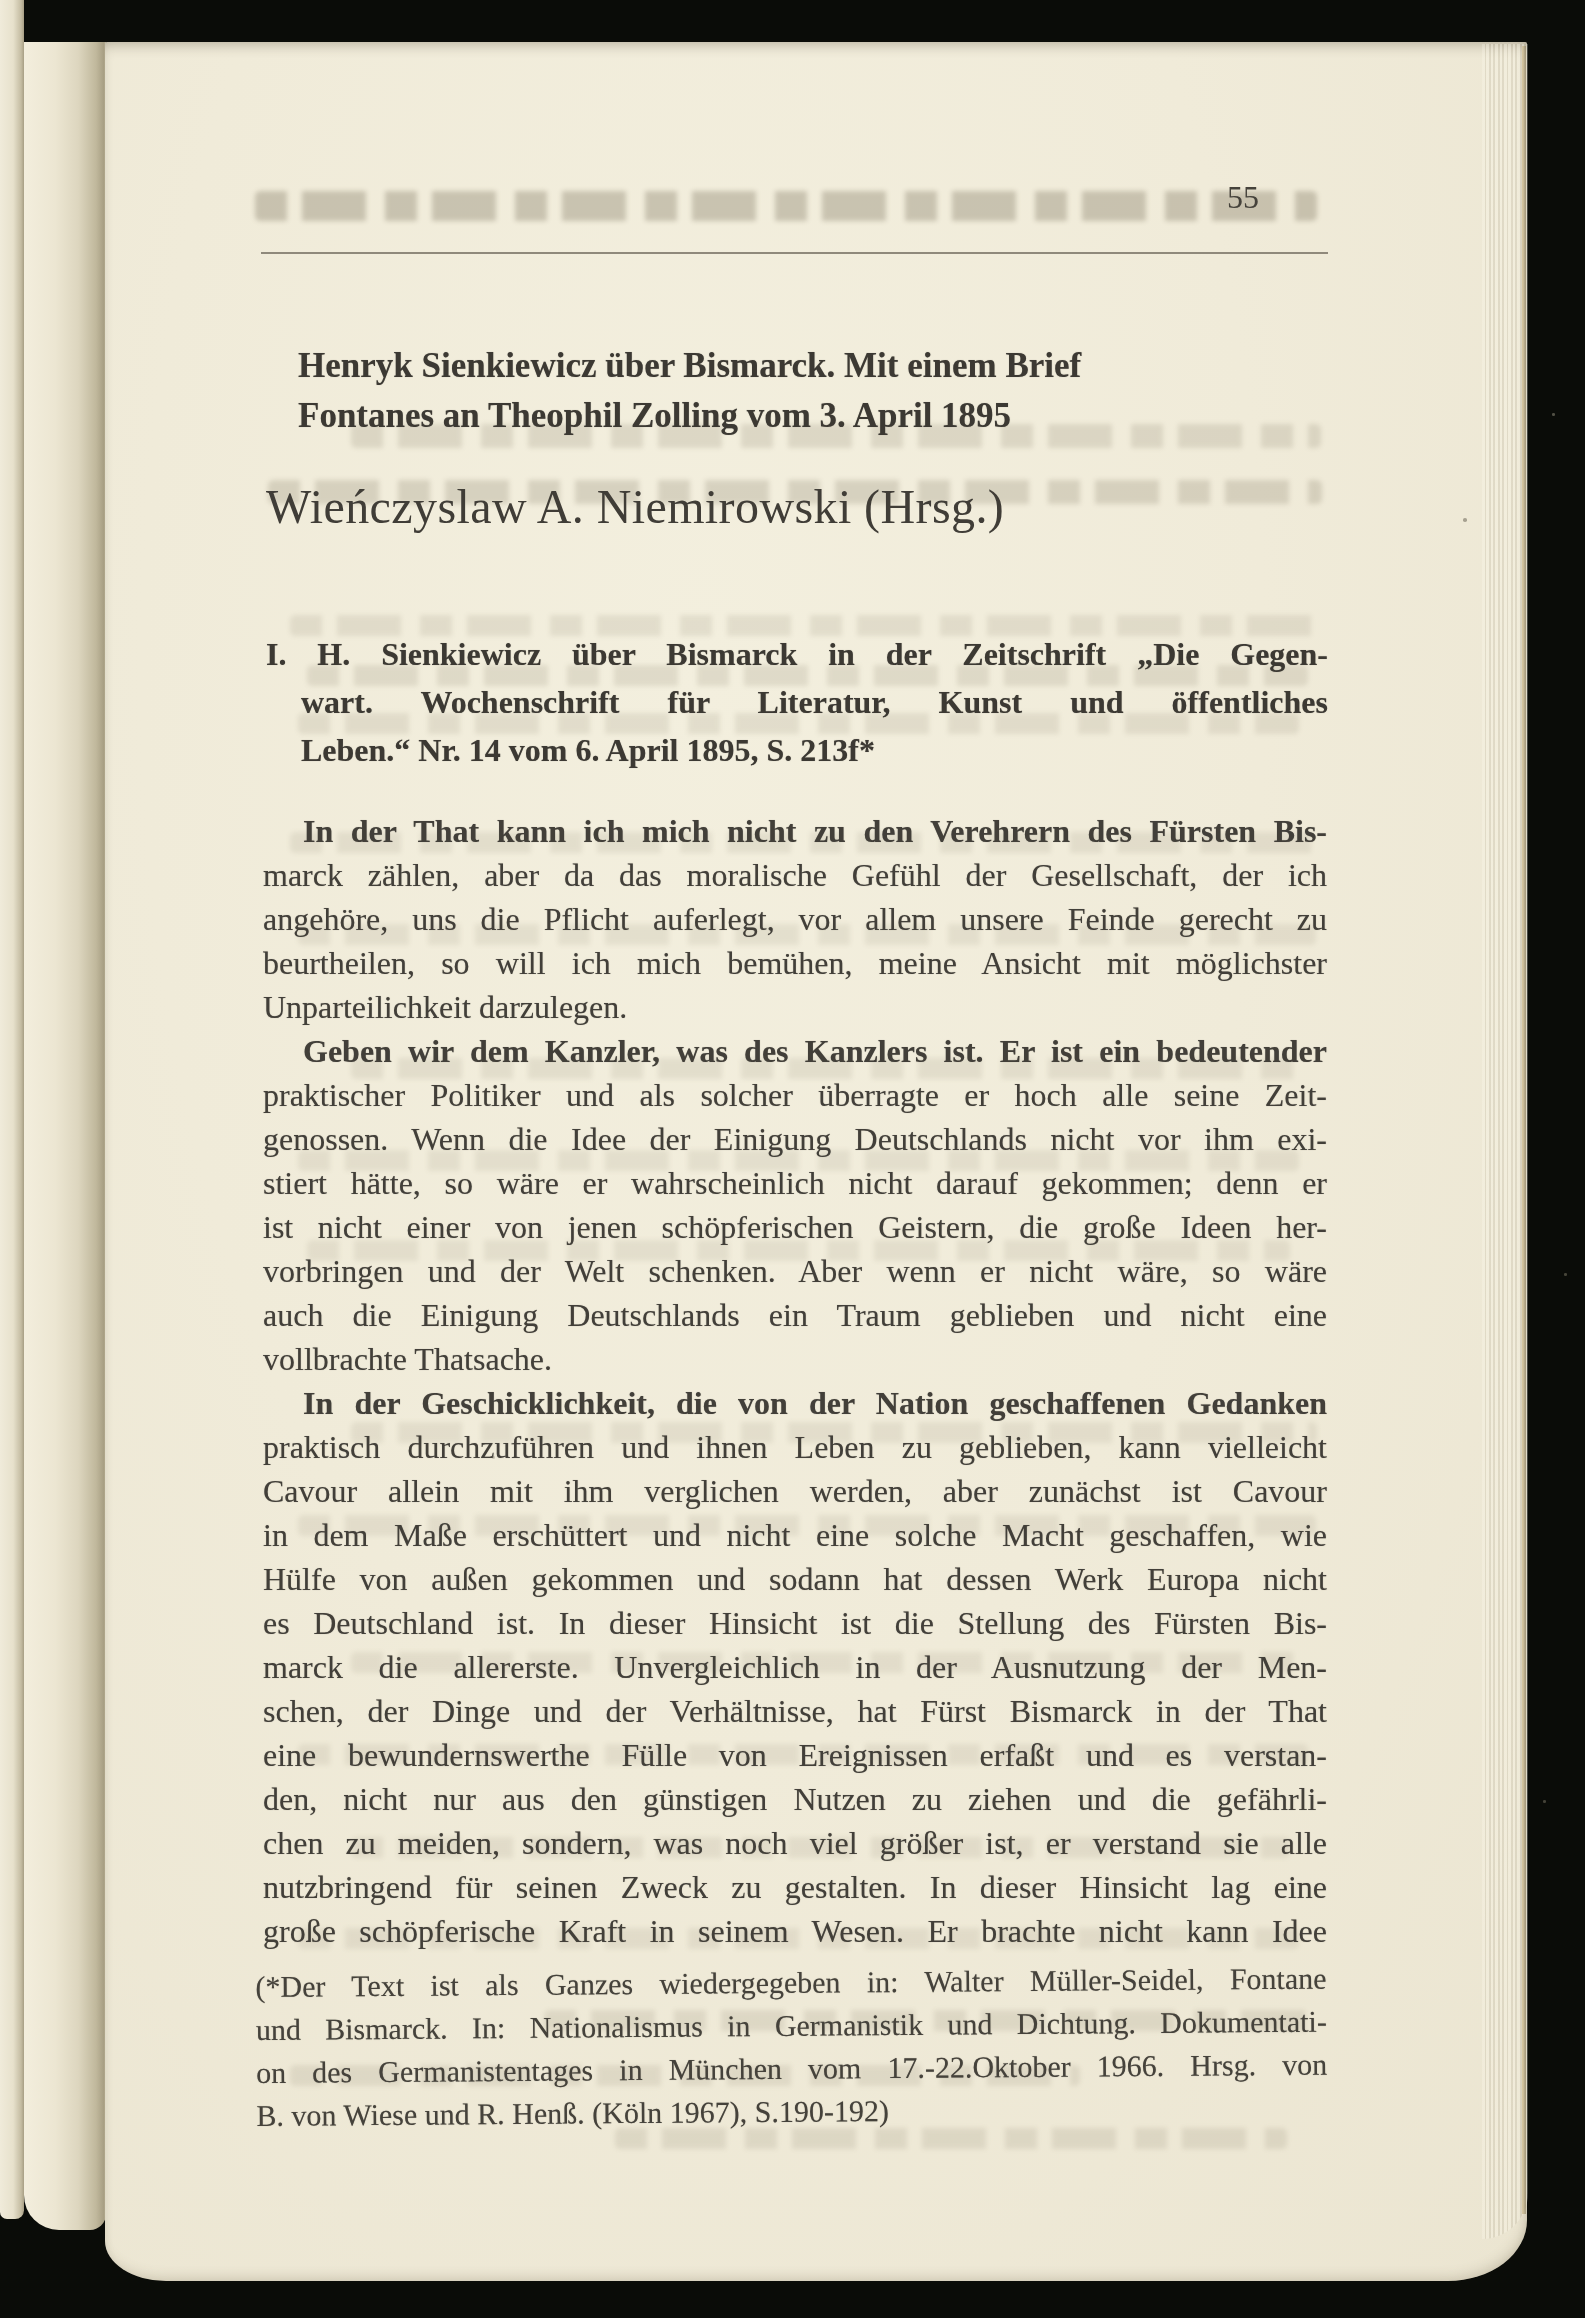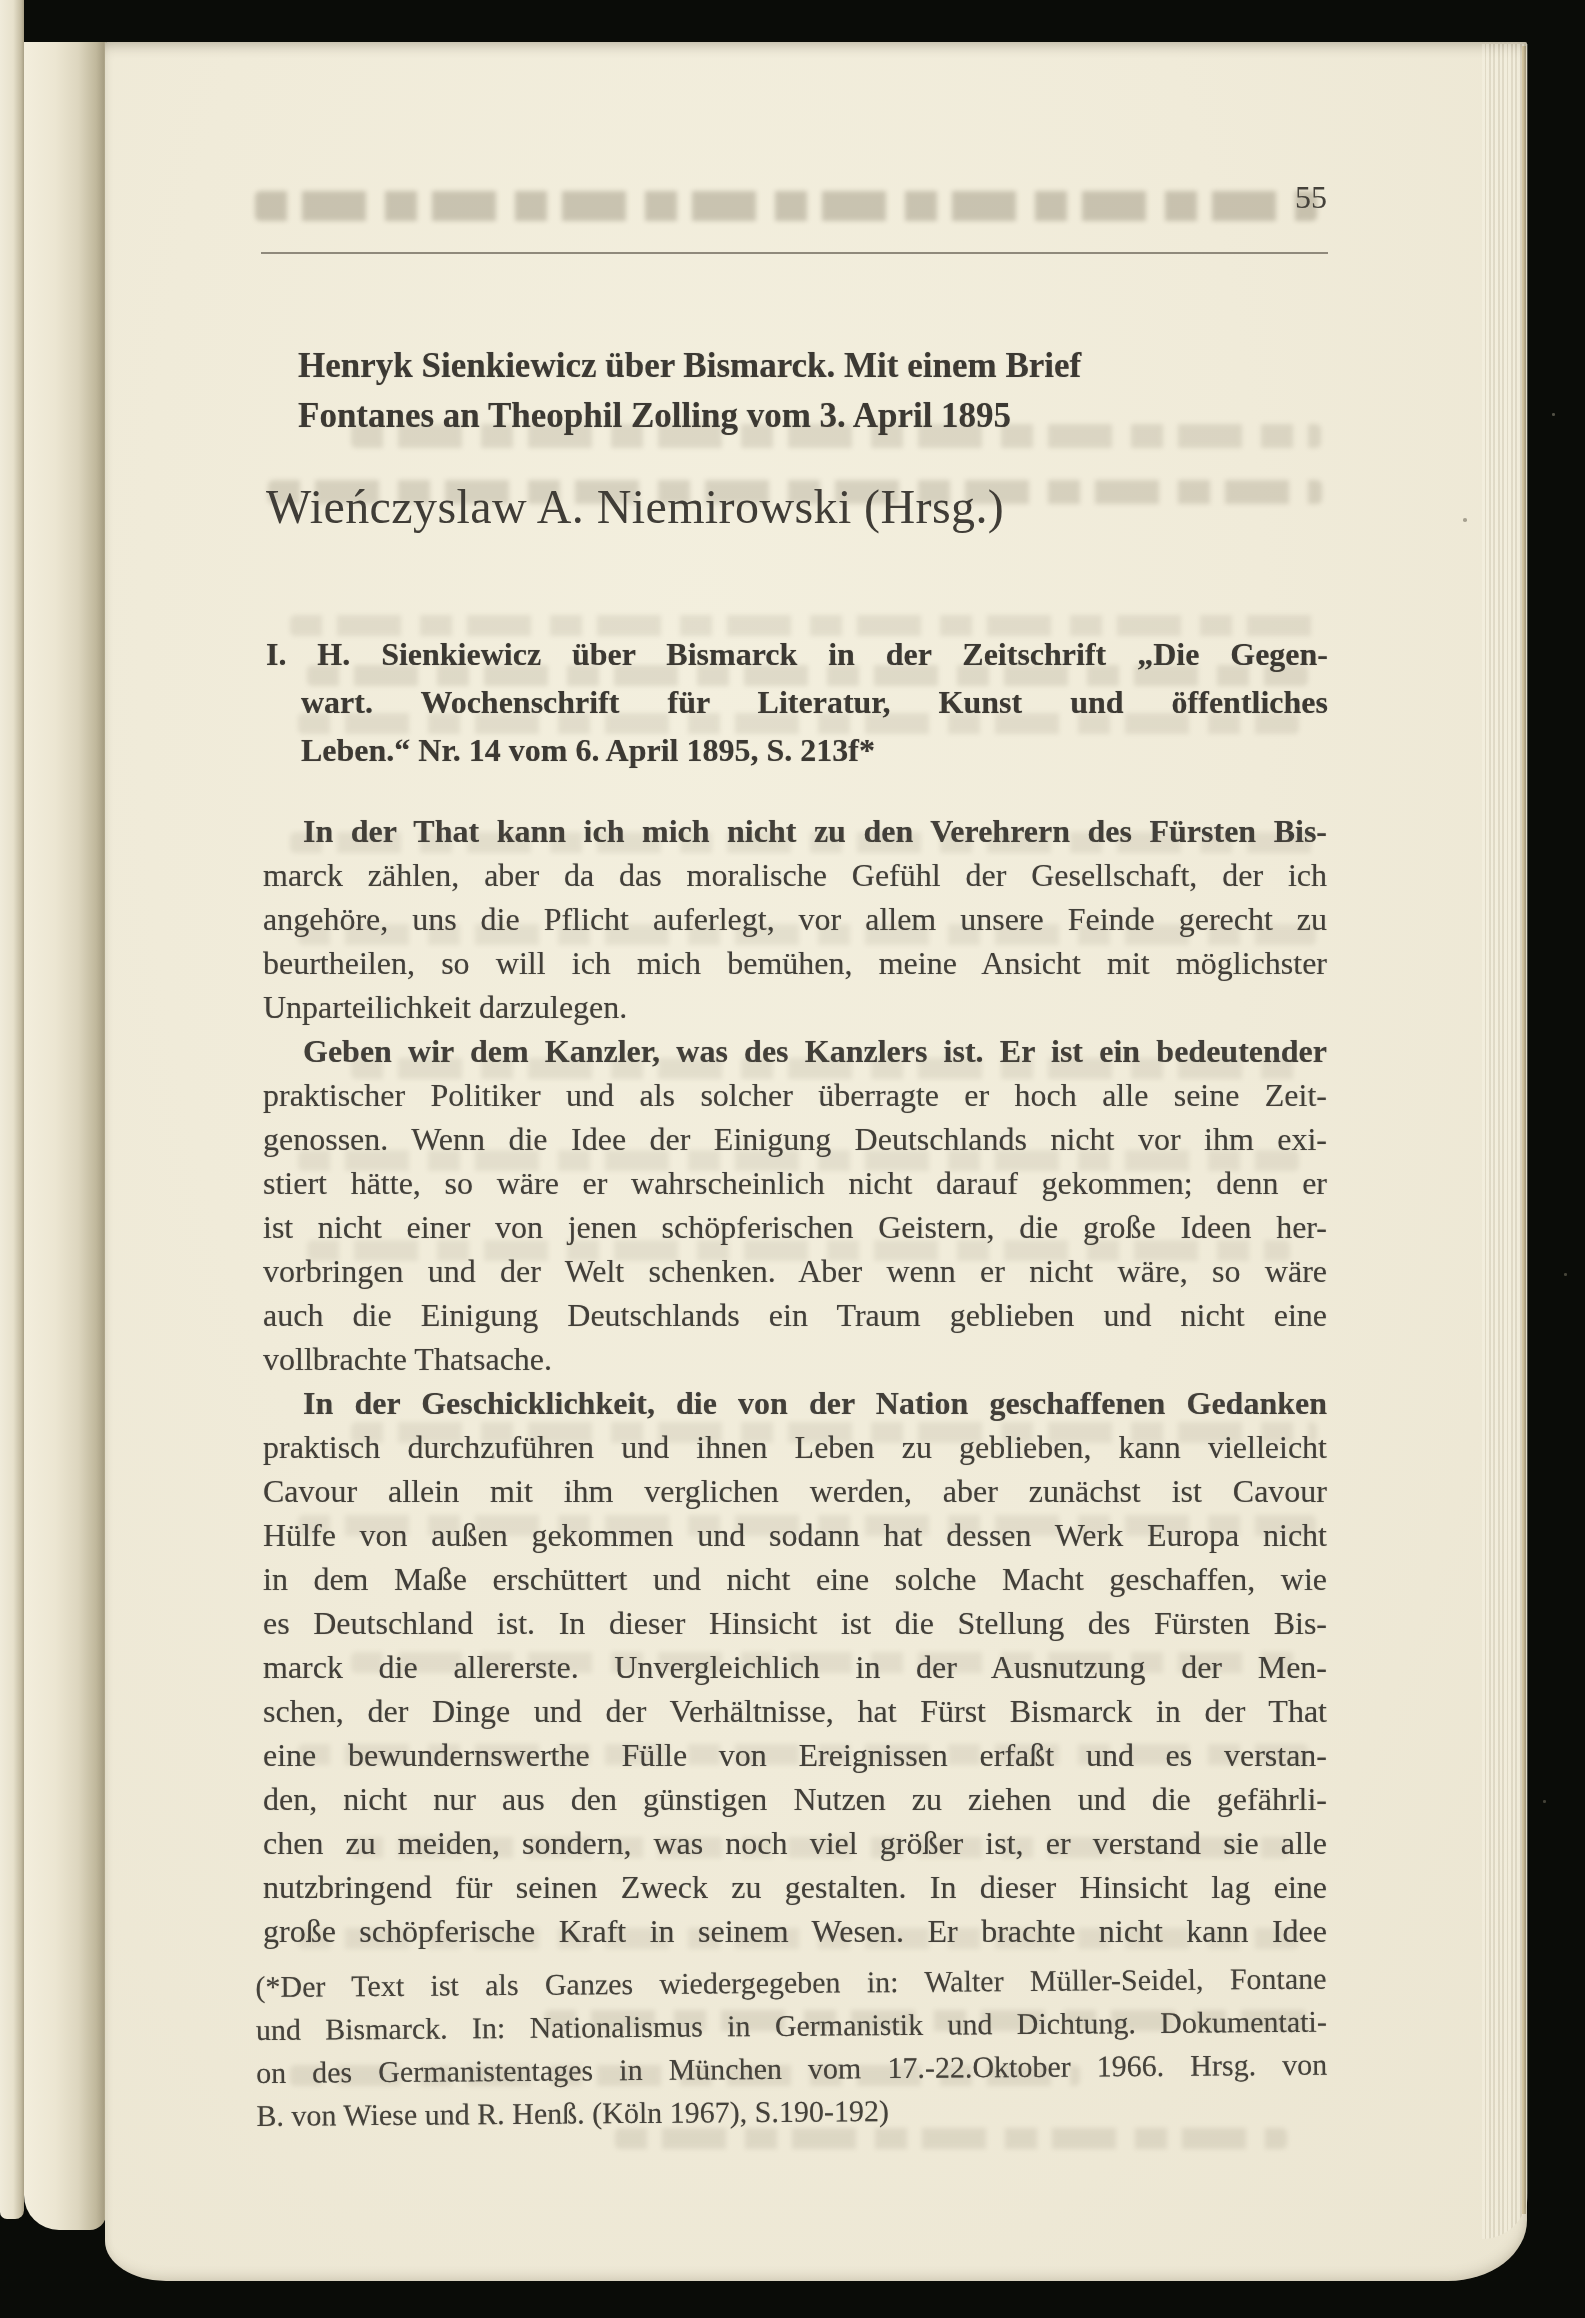--- a/index.html
+++ b/index.html
@@ -18,21 +18,21 @@
         background:radial-gradient(ellipse at 42% 28%,#f3efde 0%,#f0ebd9 48%,#ebe5d1 100%);
         border-radius:1.8px 1.8px 79px 61px / 1.8px 1.8px 61px 40px;
         box-shadow:inset 0 8px 14px -6.1px rgba(55,45,25,.33), inset -3.5px -7px 12.3px -5.3px rgba(90,80,55,.25);}
   
   .stack{position:absolute;left:1482px;top:44px;width:46px;height:2195px;
         background:repeating-linear-gradient(90deg,rgba(255,252,240,.25) 0 2.6px,rgba(120,110,85,.12) 2.6px 4.4px);
         border-radius:0 0 53px 0;}
   .edge-line{position:absolute;left:1522px;top:46px;width:4.4px;height:2168px;
         background:linear-gradient(90deg,rgba(214,198,156,.9),rgba(120,105,70,.5));}
   .txt{position:absolute;z-index:3;}
-  .pageno{left:1227px;top:177px;width:100px;text-align:right;font-size:32px;line-height:40px;color:#45423b;}
+  .pageno{left:1227px;top:177px;width:100px;text-align:left;font-size:32px;line-height:40px;color:#45423b;}
   .rule{position:absolute;left:261px;top:252px;width:1067px;height:1.8px;background:#8f897b;z-index:3;}
   .title{left:266px;top:341px;width:1073px;font-weight:bold;font-size:35px;line-height:50px;color:#3c3933;margin-left:32px;}
   .editor{left:266px;top:485px;width:1073px;font-size:48px;line-height:44px;letter-spacing:0.4px;color:#403d37;}
   .heading{left:266px;top:630px;width:1062px;font-weight:bold;font-size:32px;line-height:48px;color:#3c3933;}
   .heading .hind{padding-left:35px;}
   .body{left:263px;top:809px;width:1064px;font-size:32px;color:#423f39;}
   .body .l{line-height:44px;height:44px;white-space:nowrap0;}
   .f{text-indent:40px;font-weight:bold;}
   .j{text-align:justify;text-align-last:justify;}
   .e{text-align:left;}
@@ -106,22 +106,22 @@
     <div class="l j">genossen. Wenn die Idee der Einigung Deutschlands nicht vor ihm exi-</div>
     <div class="l j">stiert hätte, so wäre er wahrscheinlich nicht darauf gekommen; denn er</div>
     <div class="l j">ist nicht einer von jenen schöpferischen Geistern, die große Ideen her-</div>
     <div class="l j">vorbringen und der Welt schenken. Aber wenn er nicht wäre, so wäre</div>
     <div class="l j">auch die Einigung Deutschlands ein Traum geblieben und nicht eine</div>
     <div class="l e">vollbrachte Thatsache.</div>
 
     <div class="l f j">In der Geschicklichkeit, die von der Nation geschaffenen Gedanken</div>
     <div class="l j">praktisch durchzuführen und ihnen Leben zu geblieben, kann vielleicht</div>
     <div class="l j">Cavour allein mit ihm verglichen werden, aber zunächst ist Cavour</div>
+    <div class="l j">in dem Maße erschüttert und nicht eine solche Macht geschaffen, wie</div>
     <div class="l j">Hülfe von außen gekommen und sodann hat dessen Werk Europa nicht</div>
-    <div class="l j">in dem Maße erschüttert und nicht eine solche Macht geschaffen, wie</div>
     <div class="l j">es Deutschland ist. In dieser Hinsicht ist die Stellung des Fürsten Bis-</div>
     <div class="l j">marck die allererste. Unvergleichlich in der Ausnutzung der Men-</div>
     <div class="l j">schen, der Dinge und der Verhältnisse, hat Fürst Bismarck in der That</div>
     <div class="l j">eine bewundernswerthe Fülle von Ereignissen erfaßt und es verstan-</div>
     <div class="l j">den, nicht nur aus den günstigen Nutzen zu ziehen und die gefährli-</div>
     <div class="l j">chen zu meiden, sondern, was noch viel größer ist, er verstand sie alle</div>
     <div class="l j">nutzbringend für seinen Zweck zu gestalten. In dieser Hinsicht lag eine</div>
     <div class="l j">große schöpferische Kraft in seinem Wesen. Er brachte nicht kann Idee</div>
   </div>
 

